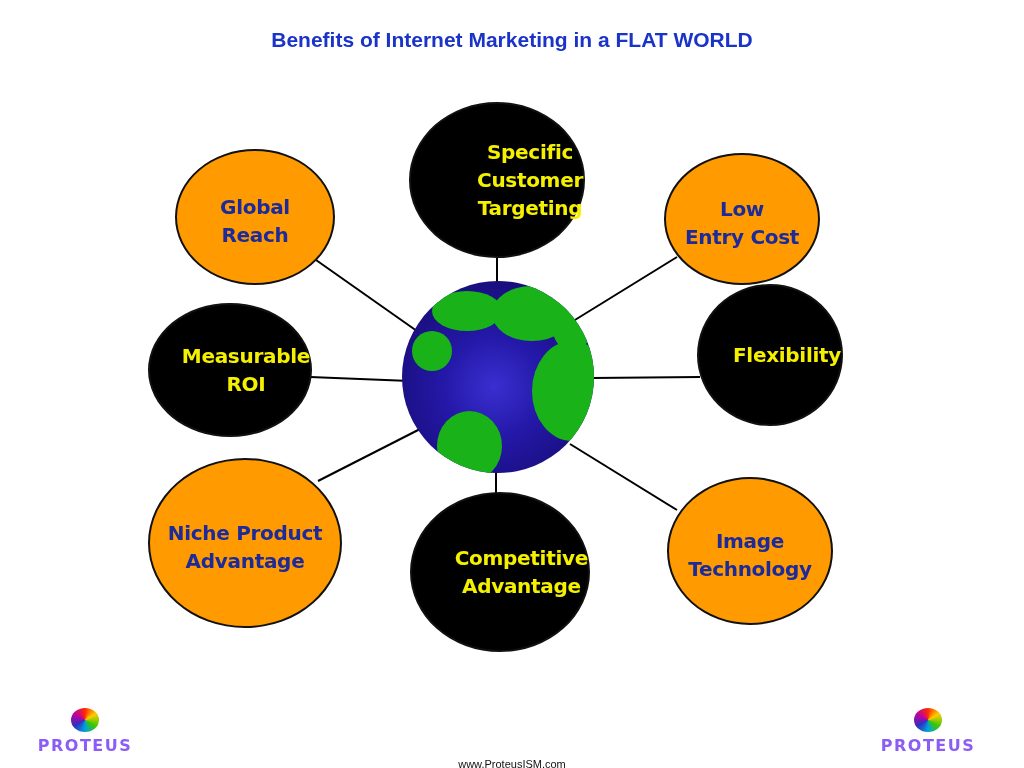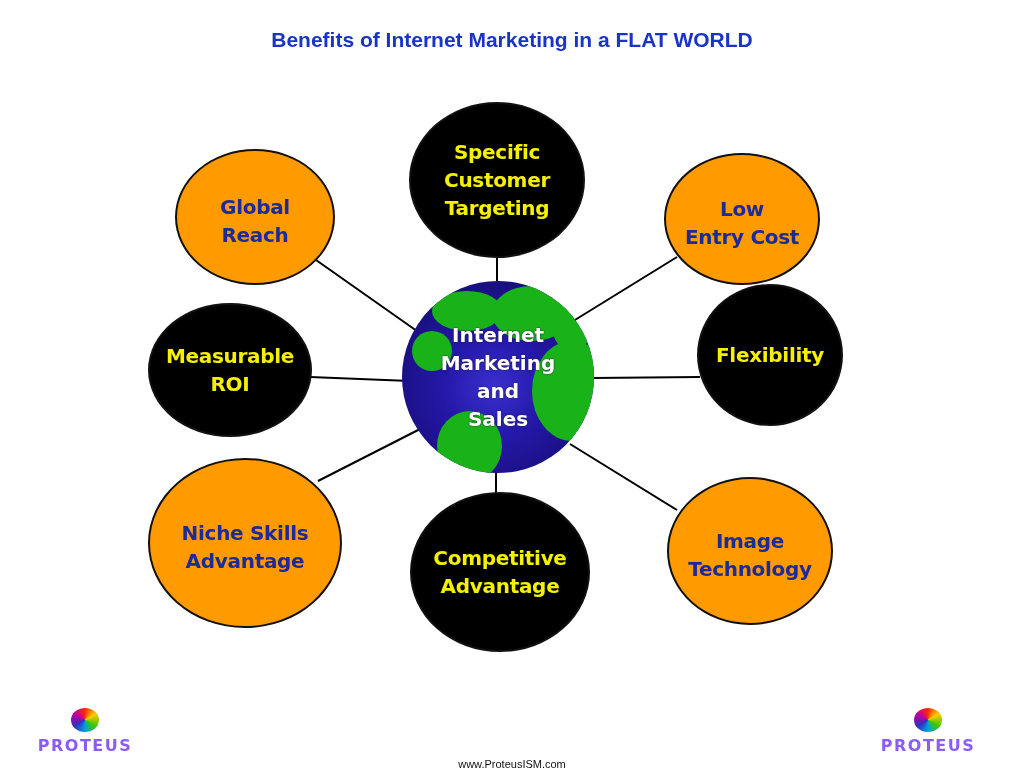--- a/index.html
+++ b/index.html
@@ -1,21 +1,21 @@
 <!DOCTYPE html>
 <html><head>
 <meta charset="utf-8">
 <style>
   html, body { margin: 0; padding: 0; background: #ffffff; }
   body { width: 1024px; height: 768px; position: relative; overflow: hidden; font-family: "Liberation Sans", sans-serif; }
   .title { position: absolute; left: 0; width: 1024px; top: 28px; text-align: center; color: #1a33c8; font-weight: bold; font-size: 21px; font-family: "Liberation Sans", sans-serif; }
   svg.connectors { position: absolute; left: 0; top: 0; }
   .node { position: absolute; border-radius: 50%; box-sizing: border-box; border: 2px solid #111; display: flex; align-items: center; justify-content: center; text-align: center; }
   .node.orange { background: #ff9a00; }
-  .node.black { background: #000; }
+  .node.black { background: #000; justify-content: flex-end; }
   .node .label { font-family: "DejaVu Sans", sans-serif; font-weight: bold; font-size: 20px; line-height: 28px; white-space: pre-line; letter-spacing: -0.3px; }
   .node.orange .label { color: #1c2a9a; margin-top: 8px; }
   .node.black .label { color: #f5f000; }
   .globe { position: absolute; left: 402px; top: 281px; width: 192px; height: 192px; border-radius: 50%;
     background: radial-gradient(circle at 48% 55%, #3a2fd0 0%, #2418a8 35%, #1a0f80 70%, #0e0850 100%);
     overflow: hidden; display: flex; align-items: center; justify-content: center; }
   .globe .land { position: absolute; background: #19b319; border-radius: 50%; }
   .globe .label { position: relative; z-index: 2; color: #fff; font-family: "DejaVu Sans", sans-serif; font-weight: bold; font-size: 20px; line-height: 28px; text-align: center; white-space: pre-line; text-shadow: 0 0 2px #223; }
   .footer-text { position: absolute; left: 0; width: 1024px; top: 721px; text-align: center; font-size: 11px; color: #111; font-family: "Liberation Sans", sans-serif; line-height: 14px; }
   .footer-text .url { text-decoration: underline; display: block; margin-top: 36px; }
@@ -54,45 +54,41 @@
 Entry Cost</span>
 </div>
 <div class="node black" style="left:148px;top:303px;width:164px;height:134px;">
   <span class="label">Measurable
 ROI</span>
 </div>
 <div class="node black" style="left:697px;top:284px;width:146px;height:142px;">
   <span class="label">Flexibility</span>
 </div>
 <div class="node orange" style="left:148px;top:458px;width:194px;height:170px;">
-  <span class="label">Niche Skills
+  <span class="label">Niche Product
 Advantage</span>
 </div>
 <div class="node black" style="left:410px;top:492px;width:180px;height:160px;">
   <span class="label">Competitive
 Advantage</span>
 </div>
 <div class="node orange" style="left:667px;top:477px;width:166px;height:148px;">
   <span class="label">Image
 Technology</span>
 </div>
 
 <div class="globe">
   <span style="position:absolute;left:0;top:0;width:100%;height:100%;">
     <span class="land" style="left:30px;top:10px;width:70px;height:40px;"></span>
     <span class="land" style="left:90px;top:5px;width:80px;height:55px;"></span>
     <span class="land" style="left:130px;top:60px;width:80px;height:100px;"></span>
     <span class="land" style="left:10px;top:50px;width:40px;height:40px;"></span>
     <span class="land" style="left:35px;top:130px;width:65px;height:70px;"></span>
     <span class="land" style="left:150px;top:20px;width:40px;height:50px;"></span>
   </span>
-  <span class="label">Internet
-Marketing
-and
-Sales</span>
 </div>
 
 <div class="logo" style="left:35px;top:708px;">
   <div class="ball"></div>
   <div class="word">PROTEUS</div>
 </div>
 <div class="footer-text">
   <span class="url">www.ProteusISM.com</span>
 </div>
 <div class="logo" style="left:878px;top:708px;">

